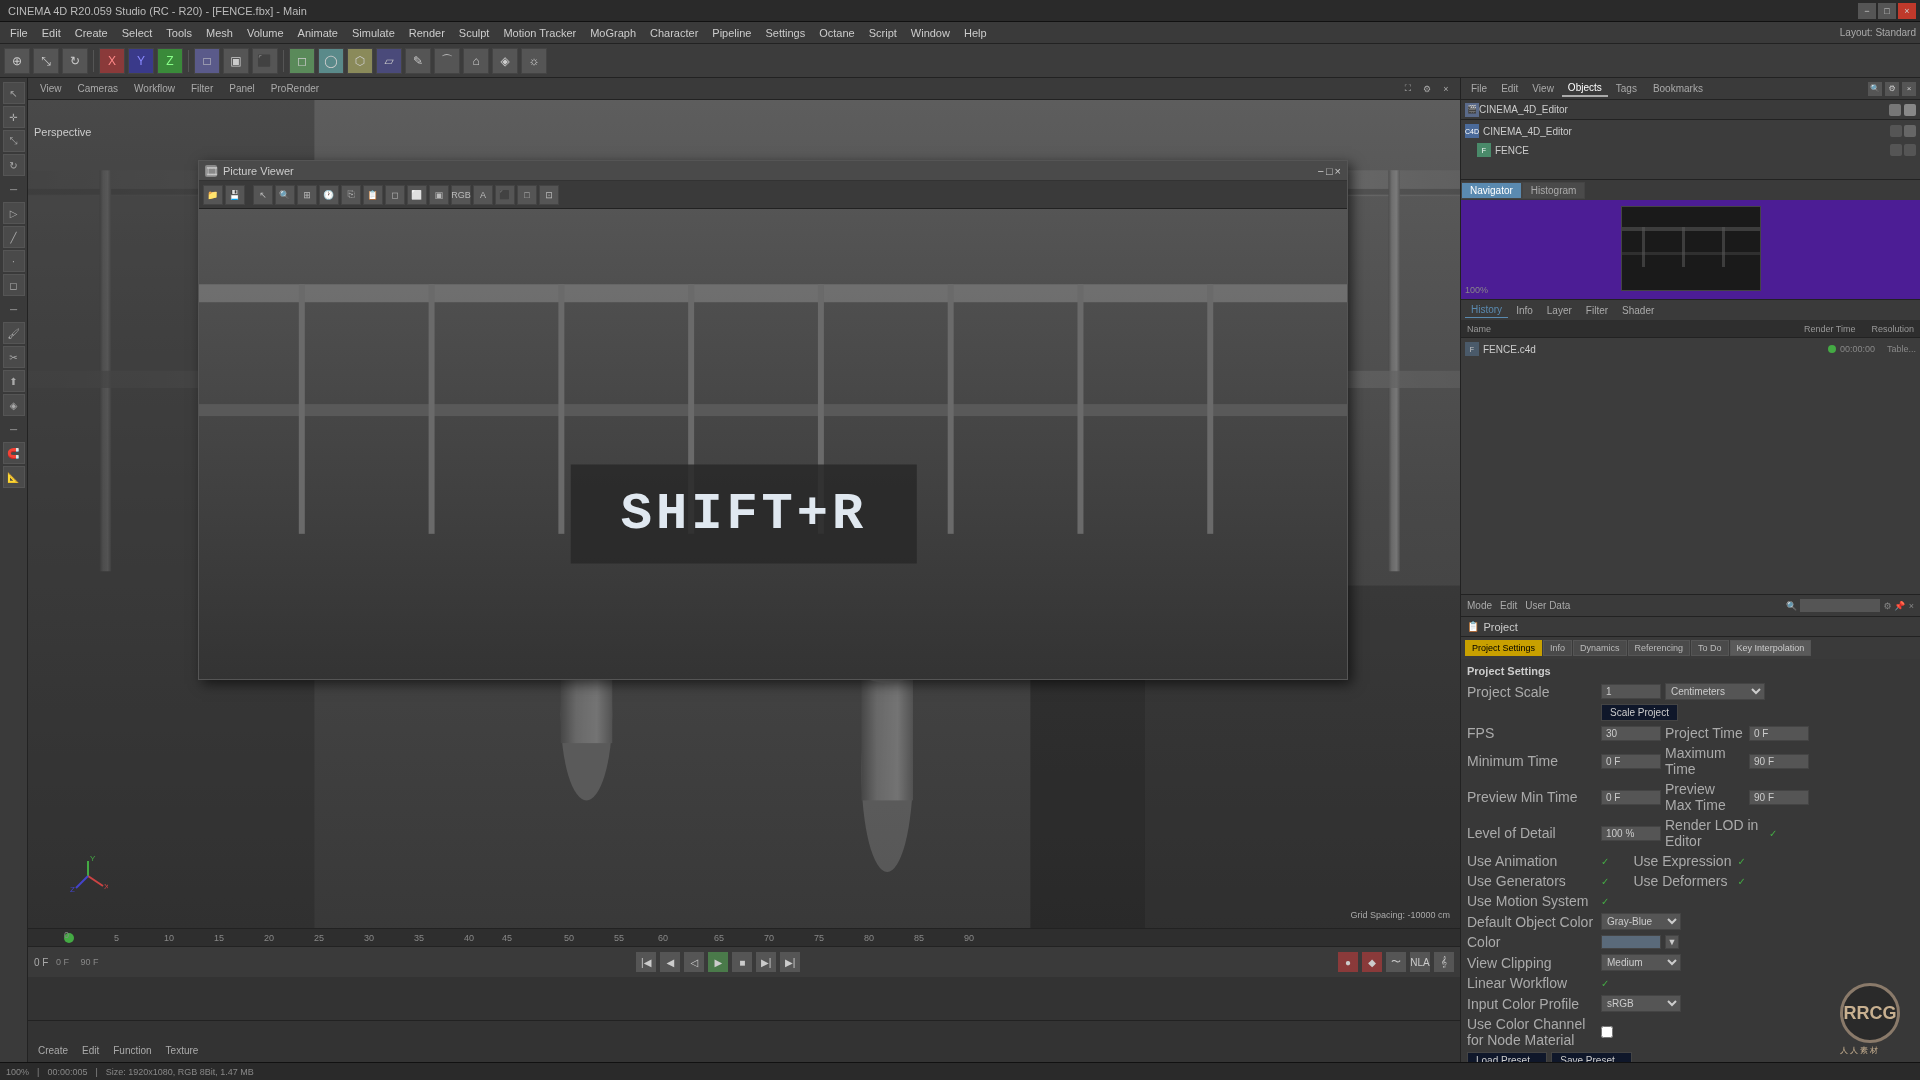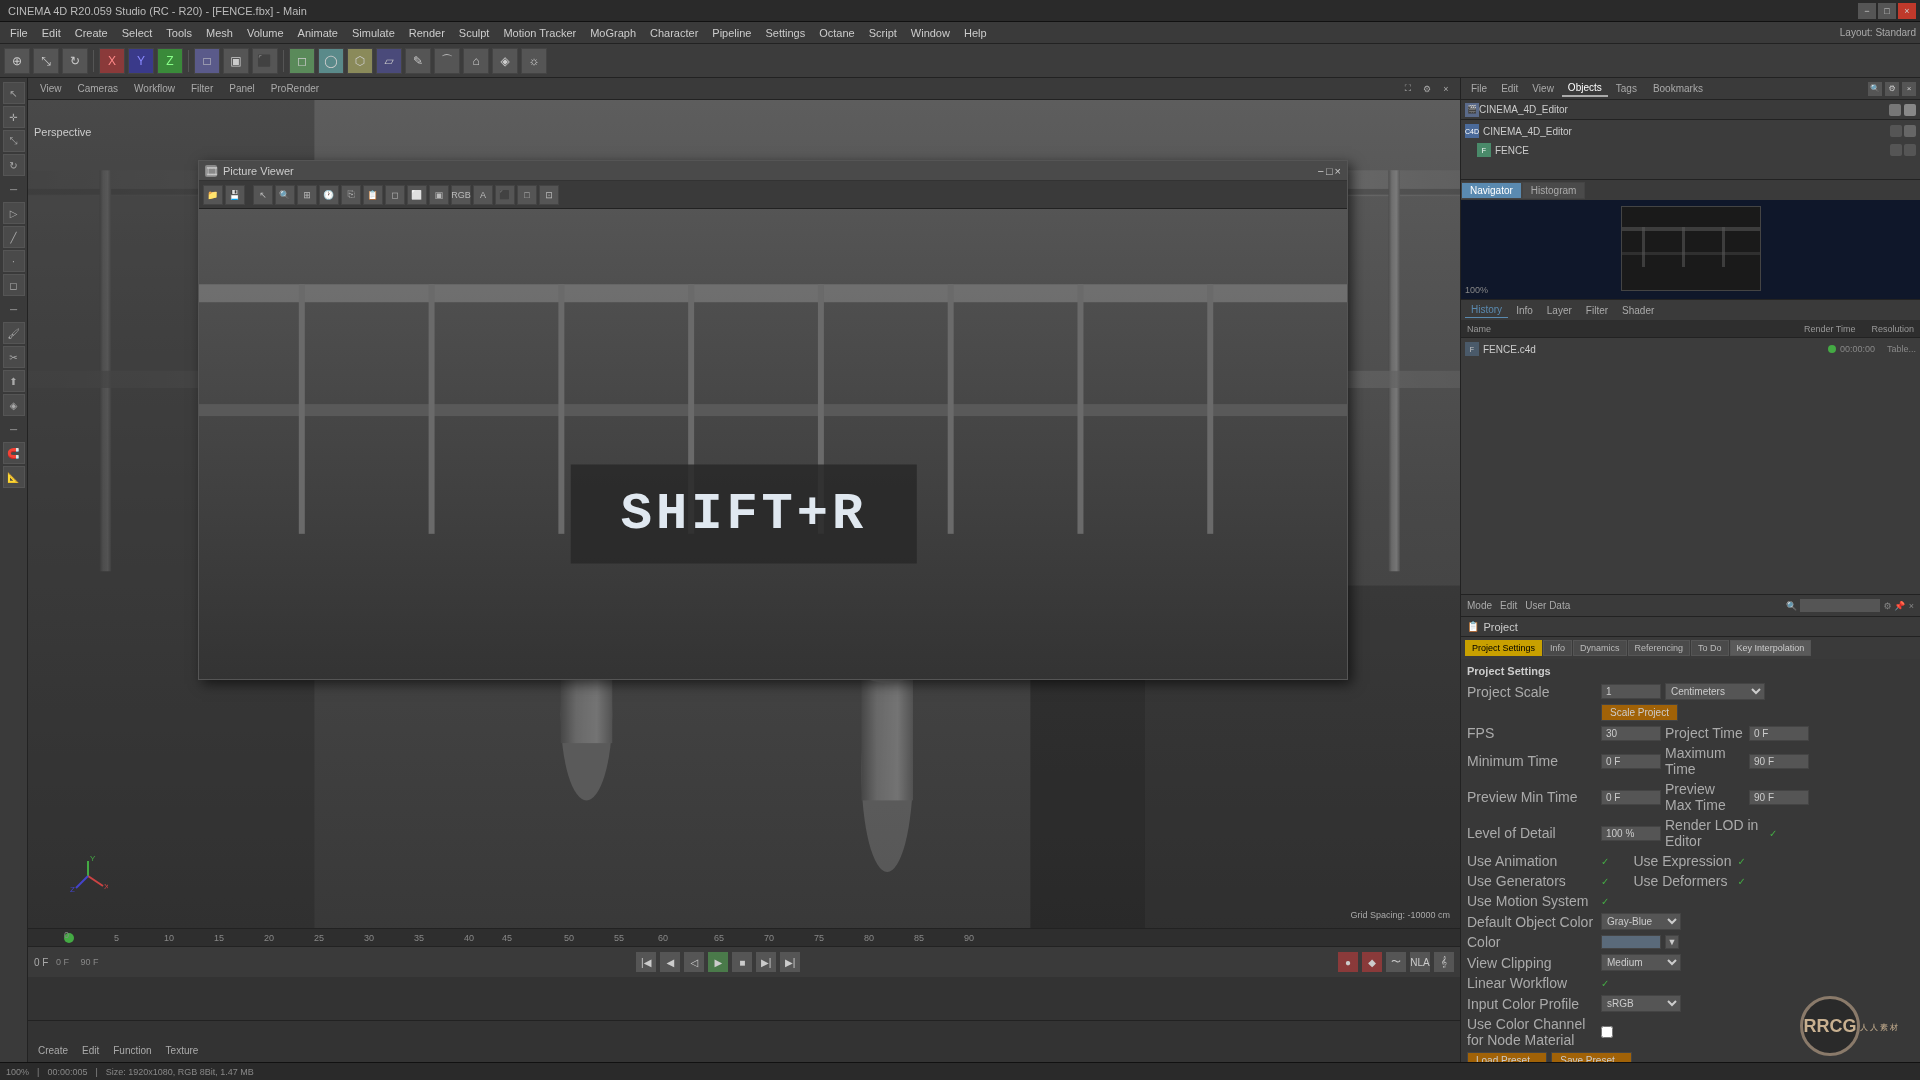--- a/index.html
+++ b/index.html
@@ -99,21 +99,21 @@
     
     #obj-panel { height: 80px; border-bottom: 1px solid #222; }
     #obj-panel-bar { height: 20px; background: #3a3a3a; display: flex; align-items: center; padding: 0 4px; border-bottom: 1px solid #222; }
     #obj-panel-content { display: flex; flex-direction: column; padding: 2px 4px; gap: 1px; }
     .obj-row { display: flex; align-items: center; gap: 4px; height: 18px; }
     .obj-icon { width: 14px; height: 14px; background: #5a8ab0; display: flex; align-items: center; justify-content: center; font-size: 8px; color: #fff; }
     .obj-name { color: #ccc; font-size: 10px; }
     .obj-vis-btn { width: 12px; height: 12px; background: #555; border-radius: 2px; cursor: pointer; }
 
     
-    #navigator-area { height: 120px; border-bottom: 1px solid #222; position: relative; background: #0f172a; }
+    #navigator-area { height: 120px; border-bottom: 1px solid #222; position: relative; background: #4c1d95; }
     #nav-tabs { display: flex; background: #3a3a3a; height: 20px; align-items: center; }
     .nav-tab { color: #aaa; font-size: 10px; padding: 2px 8px; cursor: pointer; border: 1px solid #444; background: #4a4a4a; }
     .nav-tab.active { background: #5a8ab0; color: #fff; }
     #nav-preview { width: 140px; height: 85px; background: #1a1a1a; margin: 6px auto; border: 1px solid #444; overflow: hidden; }
     #nav-zoom { position: absolute; bottom: 4px; left: 4px; font-size: 9px; color: #888; }
 
     
     #history-panel { flex: 1; border-bottom: 1px solid #222; overflow: hidden; }
     #history-tabs { display: flex; background: #3a3a3a; height: 20px; align-items: center; padding: 0 4px; gap: 2px; }
     .h-tab { color: #aaa; font-size: 10px; padding: 2px 6px; cursor: pointer; }
@@ -143,31 +143,31 @@
     .proj-tab.active { background: #c8a000; color: #000; border-color: #c8a000; }
     .proj-tab.key-interp { background: #5a5a5a; color: #ccc; }
 
     
     #proj-settings-content { padding: 6px; background: #383838; }
     .settings-title { color: #ccc; font-size: 11px; font-weight: bold; margin-bottom: 6px; }
     .settings-row { display: flex; align-items: center; margin-bottom: 4px; gap: 4px; }
     .settings-label { color: #aaa; font-size: 14px; width: 130px; flex-shrink: 0; }
     .settings-input { background: #555; border: 1px solid #444; color: #ccc; font-size: 10px; padding: 1px 4px; width: 60px; }
     .settings-select { background: #555; border: 1px solid #444; color: #ccc; font-size: 10px; padding: 1px; width: 100px; }
-    .settings-btn { background: #a16207; border: 1px solid #444; color: #ccc; font-size: 10px; padding: 2px 8px; cursor: pointer; }
+    .settings-btn { background: #0f172a; border: 1px solid #444; color: #ccc; font-size: 10px; padding: 2px 8px; cursor: pointer; }
     .settings-checkbox { width: 12px; height: 12px; }
     .check-mark { color: #4a4; font-size: 10px; }
     .color-swatch { width: 60px; height: 14px; background: #5a6a7a; border: 1px solid #444; display: inline-block; cursor: pointer; }
 
     
     #status-bar { height: 18px; background: #2a2a2a; display: flex; align-items: center; padding: 0 6px; gap: 8px; border-top: 1px solid #111; position: absolute; bottom: 0; width: 100%; }
     .status-item { color: #888; font-size: 9px; }
 
     
-    #logo-watermark { position: absolute; bottom: 24px; right: 20px; display: flex; flex-direction: row; align-items: center; z-index: 10; }
+    #logo-watermark { position: absolute; bottom: 24px; right: 20px; display: flex; flex-direction: column; z-index: 10; }
     .logo-circle { width: 60px; height: 60px; border-radius: 50%; border: 3px solid #8a7a6a; background: #2a2a2a; display: flex; align-items: center; justify-content: center; }
     .logo-text { color: #c8b090; font-size: 18px; font-weight: bold; }
     .logo-sub { color: #c8b090; font-size: 8px; letter-spacing: 2px; margin-top: 2px; }
 
     
     #fence-svg { width: 100%; height: 100%; opacity: 0.7; }
 
     
     #axis-indicator { position: absolute; bottom: 30px; left: 40px; z-index: 5; }
 

